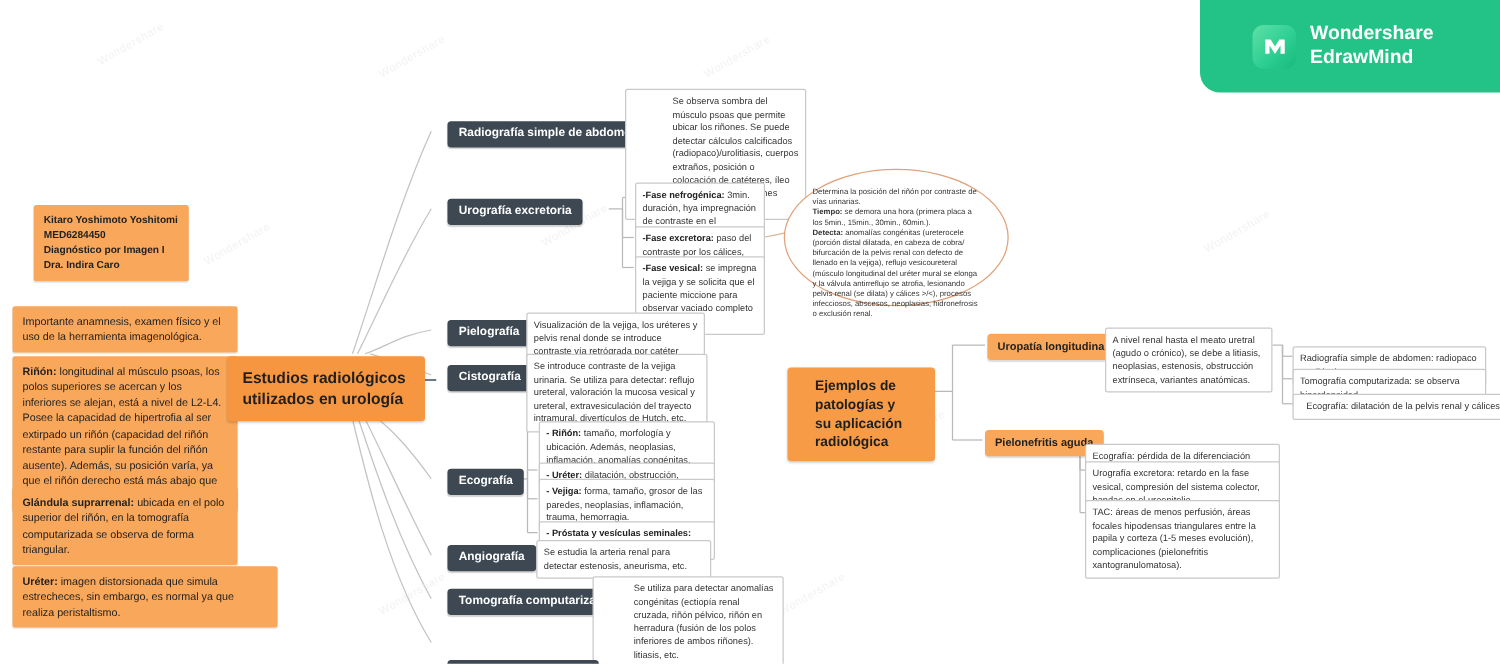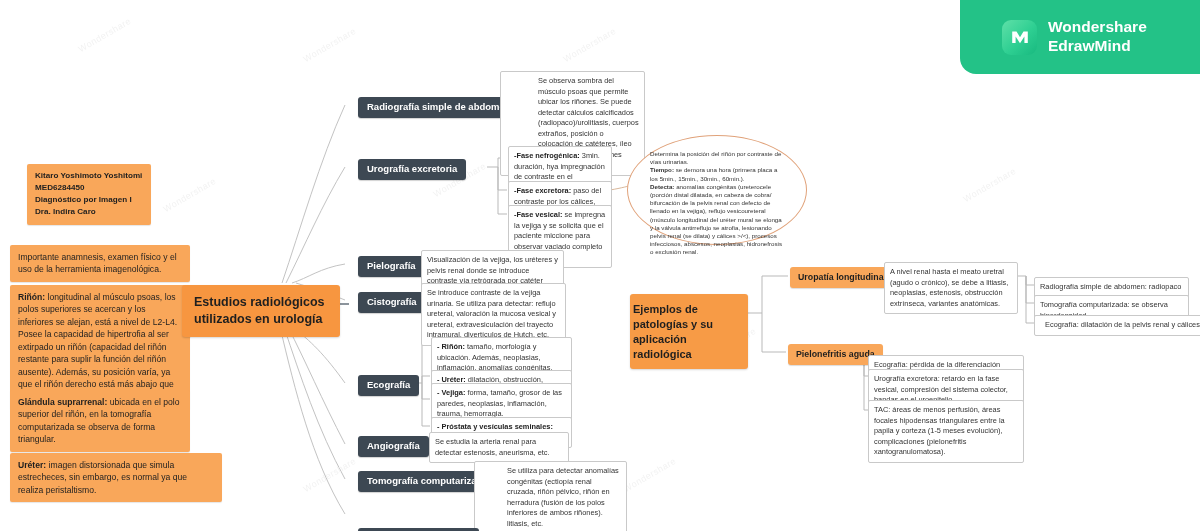--- a/index.html
+++ b/index.html
@@ -31,21 +31,21 @@
     font-size:8.6px;line-height:1.45;padding:6px 8px;
     box-shadow:0 1px 1px rgba(0,0,0,.10);
   }
   .or-strong{
     background:#f79640;color:#1f1f1f;border-radius:3px;
     font-weight:bold;font-size:12.5px;line-height:1.35;padding:9px 12px;
     box-shadow:0 1px 2px rgba(0,0,0,.16);
   }
   .or-mid{
     background:#f79b46;color:#1f1f1f;border-radius:3px;
-    font-weight:bold;font-size:11px;line-height:1.35;padding:8px 3px;
+    font-weight:bold;font-size:11px;line-height:1.35;padding:8px 22px;
     box-shadow:0 1px 2px rgba(0,0,0,.16);
   }
   .or-pill{
     background:#f9a75a;color:#1f1f1f;border-radius:3px;
     font-weight:bold;font-size:8.8px;line-height:1.2;padding:5px 8px;
     white-space:nowrap;box-shadow:0 1px 1px rgba(0,0,0,.14);
   }
   
   .wb{
     background:#ffffff;border:1px solid #c9c9c9;border-radius:2px;

